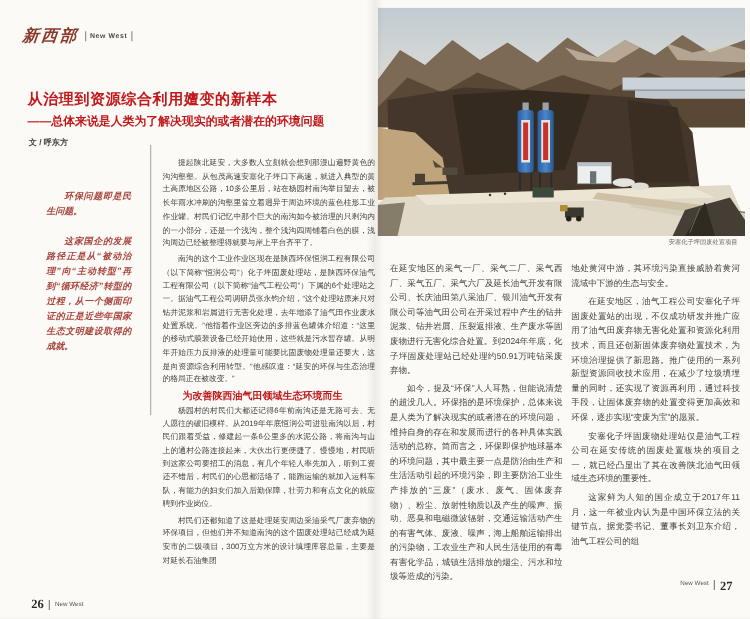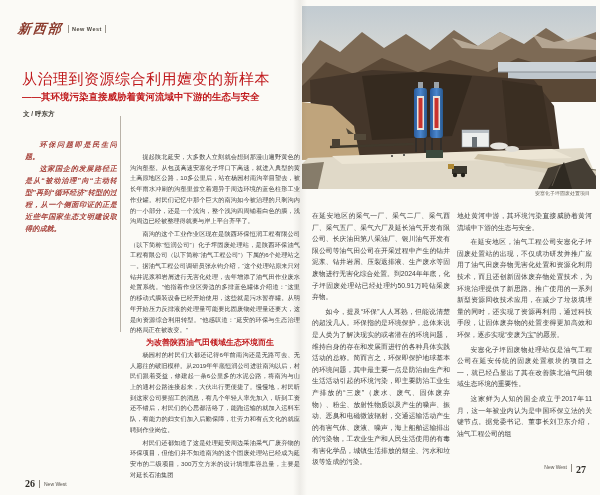--- a/index.html
+++ b/index.html
@@ -8,32 +8,32 @@
     background:#fbfaf6;overflow:hidden;
     font-family:"Liberation Sans",sans-serif;color:#3f3f3f;
   }
   
   .logo{position:absolute;left:18px;top:20px;display:flex;align-items:center;}
   .logo-cn{font-family:"DejaVu Serif",serif;font-style:italic;font-weight:bold;
     color:#8a3a2c;font-size:13px;letter-spacing:2px;transform:skewX(-6deg);}
   .logo-en{margin-left:5px;border-left:1px solid #9a958d;border-right:1px solid #9a958d;
     padding:1px 3px;font-size:5.5px;line-height:6px;color:#4a463f;font-weight:bold;letter-spacing:.5px;}
   
-  .title{position:absolute;left:22px;top:70px;width:280px;font-size:15px;line-height:18px;
-    font-weight:normal;color:#c0191c;letter-spacing:.5px;}
+  .title{position:absolute;left:22px;top:70px;width:280px;font-size:12px;line-height:18px;
+    font-weight:bold;color:#c0191c;letter-spacing:.5px;}
   .subtitle{position:absolute;left:22px;top:91px;width:280px;font-size:9.5px;
     font-weight:bold;color:#c0191c;}
   .byline{position:absolute;left:23px;top:110px;font-size:6.5px;font-weight:bold;color:#43403a;}
   
   .pullquote{position:absolute;left:25px;top:139px;width:92px;height:196px;overflow:hidden;
     color:#a8453e;font-style:italic;font-weight:bold;font-size:7.2px;line-height:12px;text-align:justify;}
-  .pullquote p{margin:0;text-indent:2em;}
+  .pullquote p{margin:12px;text-indent:2em;}
   .vrule{position:absolute;left:120px;top:116px;width:1px;height:216px;background:#b9b2a8;}
   
-  .colL{position:absolute;left:130px;top:152px;width:170px;height:332px;overflow:hidden;
+  .colL{position:absolute;left:130px;top:126px;width:170px;height:332px;overflow:hidden;
     font-size:6.2px;line-height:10.7px;text-align:justify;}
   .colL p{margin:0 0 2px;text-indent:2em;}
   .subhead{color:#c0191c;font-weight:bold;font-size:8px;line-height:10px;
     margin:7px 0 5px;text-indent:0;}
   
   .colR1{position:absolute;left:312px;top:210px;width:138px;height:256px;overflow:hidden;
     font-size:6.8px;line-height:11.6px;text-align:justify;}
   .colR2{position:absolute;left:457px;top:210px;width:135px;height:256px;overflow:hidden;
     font-size:6.8px;line-height:11.6px;text-align:justify;}
   .colR1 p,.colR2 p{margin:0 0 3px;text-indent:2em;}
@@ -56,21 +56,21 @@
 <body>
 
 <div class="spread">
 
   <div class="logo">
     <span class="logo-cn">新西部</span>
     <span class="logo-en">New West</span>
   </div>
 
   <div class="title">从治理到资源综合利用嬗变的新样本</div>
-  <div class="subtitle">——其环境污染直接威胁着黄河流域中下游的生态与安全</div>
+  <div class="subtitle">——总体来说是人类为了解决现实的或者潜在的环境问题</div>
   <div class="byline">文 / 呼东方</div>
 
   <div class="pullquote">
     <p>环保问题即是民生问题。</p>
     <p>这家国企的发展路径正是从“被动治理”向“主动转型”再到“循环经济”转型的过程，从一个侧面印证的正是近些年国家生态文明建设取得的成就。</p>
   </div>
   <div class="vrule"></div>
 
   <div class="colL">
     <p>提起陕北延安，大多数人立刻就会想到那漫山遍野黄色的沟沟壑壑。从包茂高速安塞化子坪口下高速，就进入典型的黄土高原地区公路，10多公里后，站在杨园村南沟举目望去，被长年雨水冲刷的沟壑里耸立着迥异于周边环境的蓝色柱形工业作业罐。村民们记忆中那个巨大的南沟如今被治理的只剩沟内的一小部分，还是一个浅沟，整个浅沟四周铺着白色的膜，浅沟周边已经被整理得就要与岸上平台齐平了。</p>

